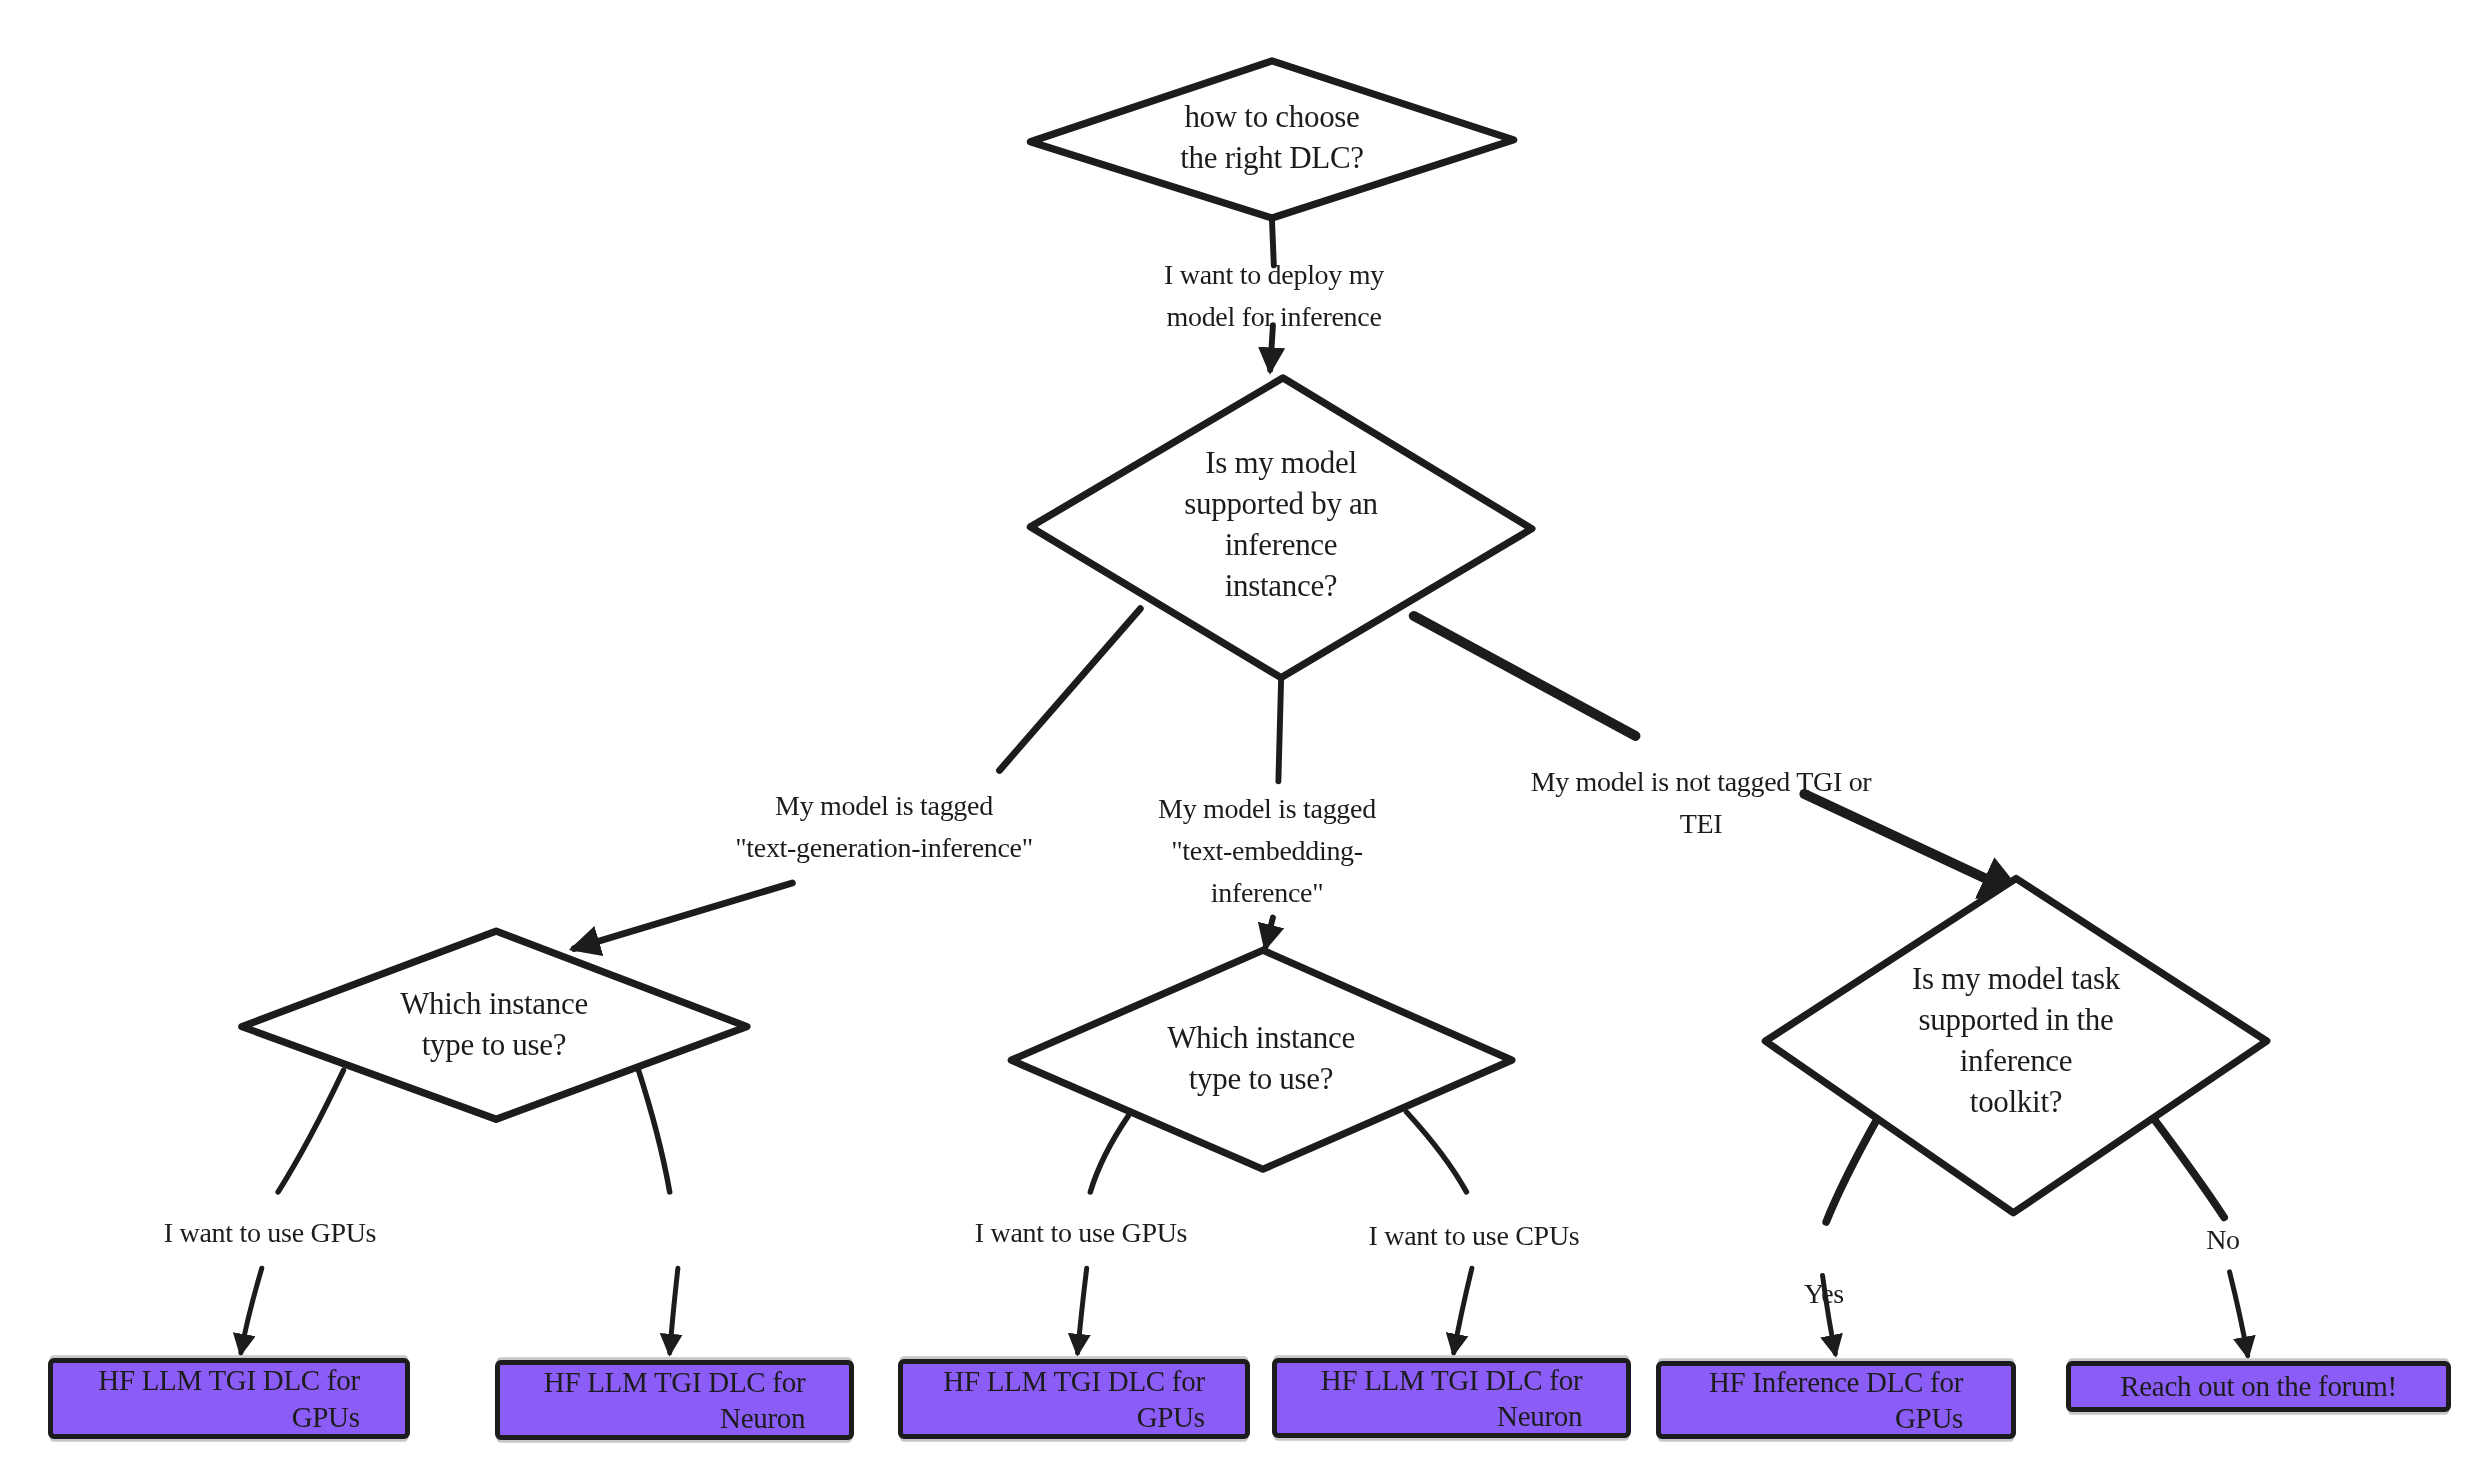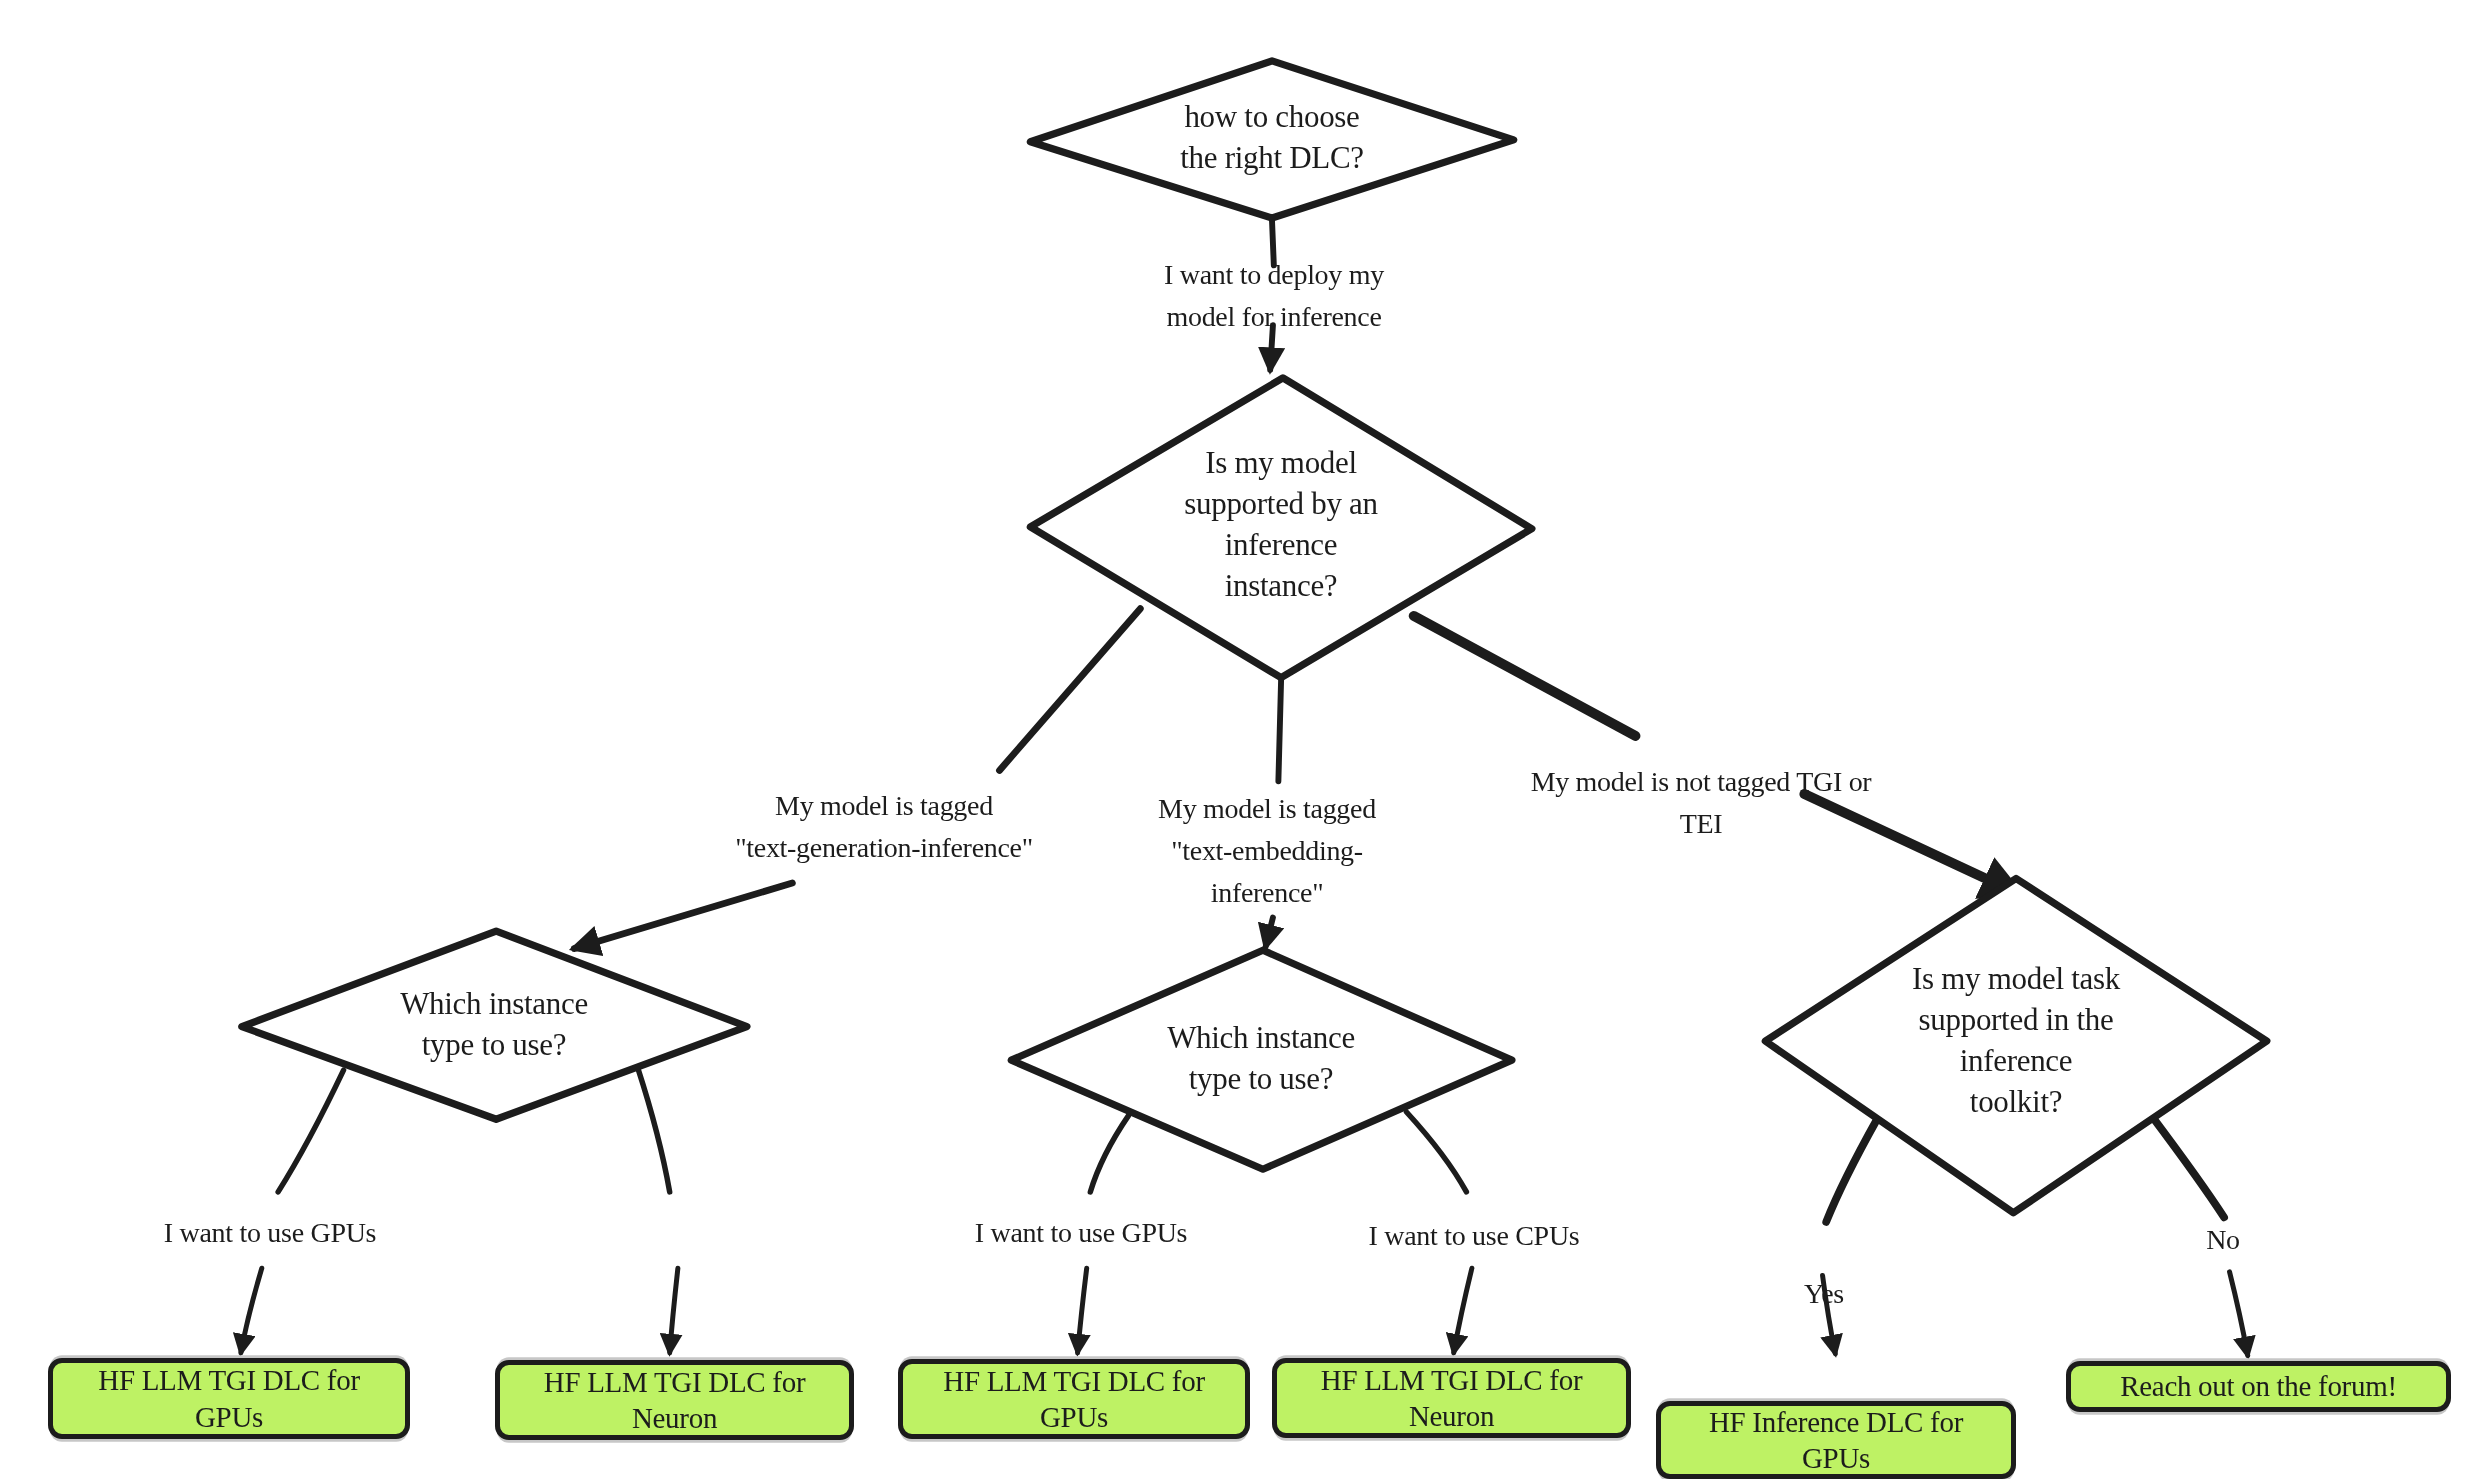--- a/index.html
+++ b/index.html
@@ -36,26 +36,26 @@
   }
   .edge-label {
     font-size: 28px;
     line-height: 1.5;
     letter-spacing: -0.3px;
   }
   .result-box {
     position: absolute;
     box-sizing: border-box;
     border: 5.5px solid #1c1c1c;
-    border-radius: 14px;
-    background: #bef264;
+    border-radius: 6px;
+    background: #8b5cf6;
     display: flex;
     align-items: center;
     justify-content: center;
-    text-align: center;
+    text-align: right;
     white-space: pre-line;
     font-size: 29px;
     line-height: 1.25;
     letter-spacing: -0.3px;
     box-shadow: 0 -4.5px 0 -1.8px #c7c7c7, 0 4.5px 0 -1.8px #c7c7c7;
   }
 </style>
 </head>
 <body>
 
@@ -133,18 +133,18 @@
   <div class="label edge-label" style="left:2223px; top:1240px;">No</div>
 
   <div class="result-box" style="left:48px; top:1358px; width:362px; height:81px;">HF LLM TGI DLC for
 GPUs</div>
   <div class="result-box" style="left:495px; top:1360px; width:359px; height:80px;">HF LLM TGI DLC for
 Neuron</div>
   <div class="result-box" style="left:898px; top:1359px; width:352px; height:80px;">HF LLM TGI DLC for
 GPUs</div>
   <div class="result-box" style="left:1272px; top:1358px; width:359px; height:80px;">HF LLM TGI DLC for
 Neuron</div>
-  <div class="result-box" style="left:1656px; top:1361px; width:360px; height:78px;margin-top:40px;">HF Inference DLC for
+  <div class="result-box" style="left:1656px; top:1361px; width:360px; height:78px;">HF Inference DLC for
 GPUs</div>
   <div class="result-box" style="left:2066px; top:1361px; width:385px; height:51px;">Reach out on the forum!</div>
 
 </div>
 
 
 </body></html>

